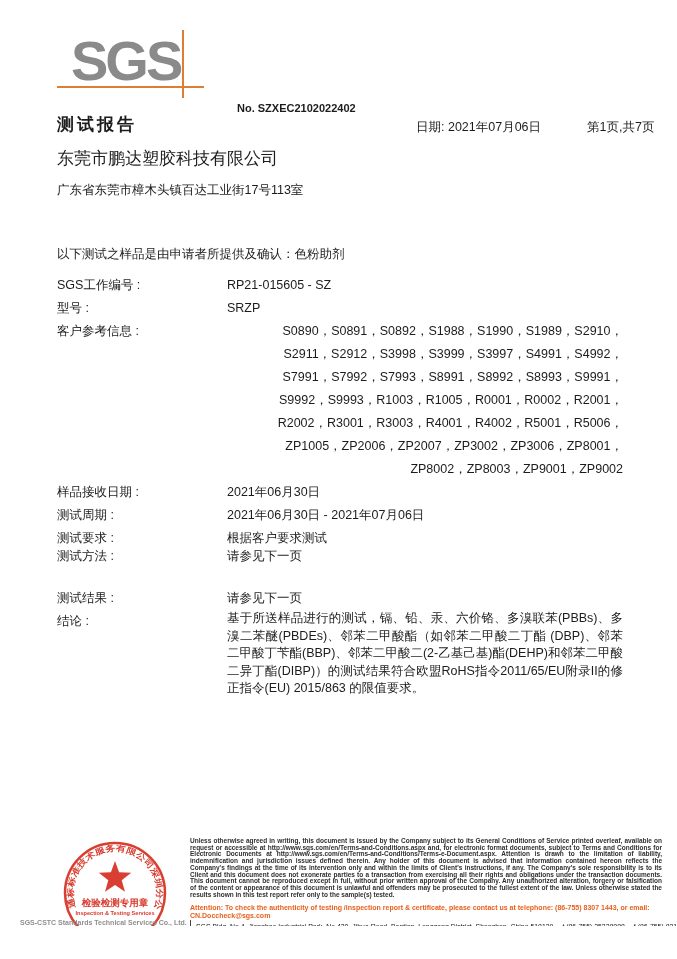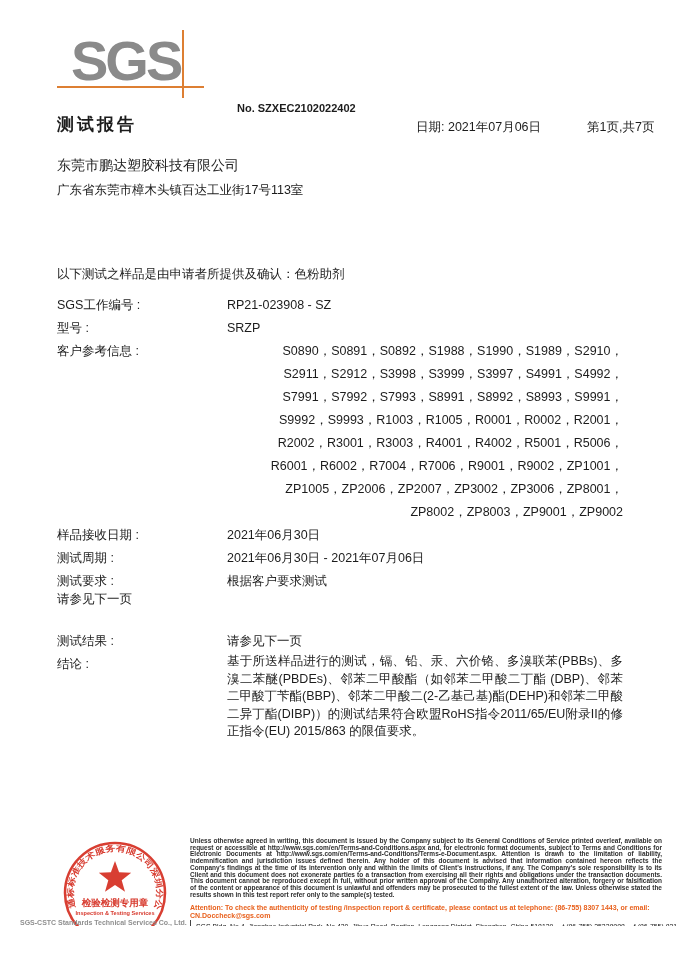--- a/index.html
+++ b/index.html
@@ -11,25 +11,25 @@
   .logo-text { position:absolute; left:71px; top:33px; font-size:56px; font-weight:bold;
                color:#8a8a8a; letter-spacing:-3px; line-height:1; }
   .logo-hline { position:absolute; left:57px; top:86px; width:147px; height:2px; background:#dd7f33; }
   .logo-vline { position:absolute; left:182px; top:30px; width:2px; height:68px; background:#dd7f33; }
   
   .report-title { position:absolute; left:57px; top:113px; font-size:17px; font-weight:bold; letter-spacing:3px;text-align:right; }
   .report-no   { position:absolute; left:237px; top:102px; font-size:11px;font-weight:bold; }
   .report-date { position:absolute; left:416px; top:119px; font-size:12.5px; }
   .report-page { position:absolute; left:551px; top:119px; font-size:12.5px;margin-left:36px; }
   
-  .company { position:absolute; left:57px; top:157px; font-size:14px; }
+  .company { position:absolute; left:57px; top:147px; font-size:17px; }
   .address { position:absolute; left:57px; top:182px; font-size:12.5px; }
   
   .main { position:absolute; left:57px; top:245px; width:566px; font-size:12.5px; }
-  .intro { margin-bottom:11px; line-height:18px;margin-top:20px; }
+  .intro { margin-bottom:11px; line-height:18px; }
   .frow { display:flex; align-items:flex-start; line-height:23px; }
   .frow .lab { flex:0 0 170px; }
   .frow .val { flex:1; }
   .reflines div { line-height:23px;text-align:right; }
   .frow.method { margin-top:-5px; }
   .frow.result { margin-top:19px; }
   .frow.conclusion { margin-top:0; }
   .frow.conclusion .val { line-height:17.5px; text-align:justify; }
   
   .stamp { position:absolute; left:40px; top:836px; }
@@ -63,37 +63,36 @@
   <div class="report-page">第1页,共7页</div>
 
   <div class="company">东莞市鹏达塑胶科技有限公司</div>
   <div class="address">广东省东莞市樟木头镇百达工业街17号113室</div>
 
   <div class="main">
     <div class="intro">以下测试之样品是由申请者所提供及确认：色粉助剂</div>
 
     <div class="frow">
       <div class="lab">SGS工作编号 :</div>
-      <div class="val">RP21-023908 - SZ</div>
+      <div class="val">RP21-015605 - SZ</div>
     </div>
 
     <div class="frow">
       <div class="lab">型号 :</div>
       <div class="val">SRZP</div>
     </div>
 
     <div class="frow">
       <div class="lab">客户参考信息 :</div>
       <div class="val reflines">
         <div>S0890，S0891，S0892，S1988，S1990，S1989，S2910，</div>
         <div>S2911，S2912，S3998，S3999，S3997，S4991，S4992，</div>
         <div>S7991，S7992，S7993，S8991，S8992，S8993，S9991，</div>
         <div>S9992，S9993，R1003，R1005，R0001，R0002，R2001，</div>
         <div>R2002，R3001，R3003，R4001，R4002，R5001，R5006，</div>
-        <div>R6001，R6002，R7004，R7006，R9001，R9002，ZP1001，</div>
         <div>ZP1005，ZP2006，ZP2007，ZP3002，ZP3006，ZP8001，</div>
         <div>ZP8002，ZP8003，ZP9001，ZP9002</div>
       </div>
     </div>
 
     <div class="frow">
       <div class="lab">样品接收日期 :</div>
       <div class="val">2021年06月30日</div>
     </div>
 
@@ -101,20 +100,21 @@
       <div class="lab">测试周期 :</div>
       <div class="val">2021年06月30日 - 2021年07月06日</div>
     </div>
 
     <div class="frow">
       <div class="lab">测试要求 :</div>
       <div class="val">根据客户要求测试</div>
     </div>
 
     <div class="frow method">
+      <div class="lab">测试方法 :</div>
       <div class="val">请参见下一页</div>
     </div>
 
     <div class="frow result">
       <div class="lab">测试结果 :</div>
       <div class="val">请参见下一页</div>
     </div>
 
     <div class="frow conclusion">
       <div class="lab">结论 :</div>

